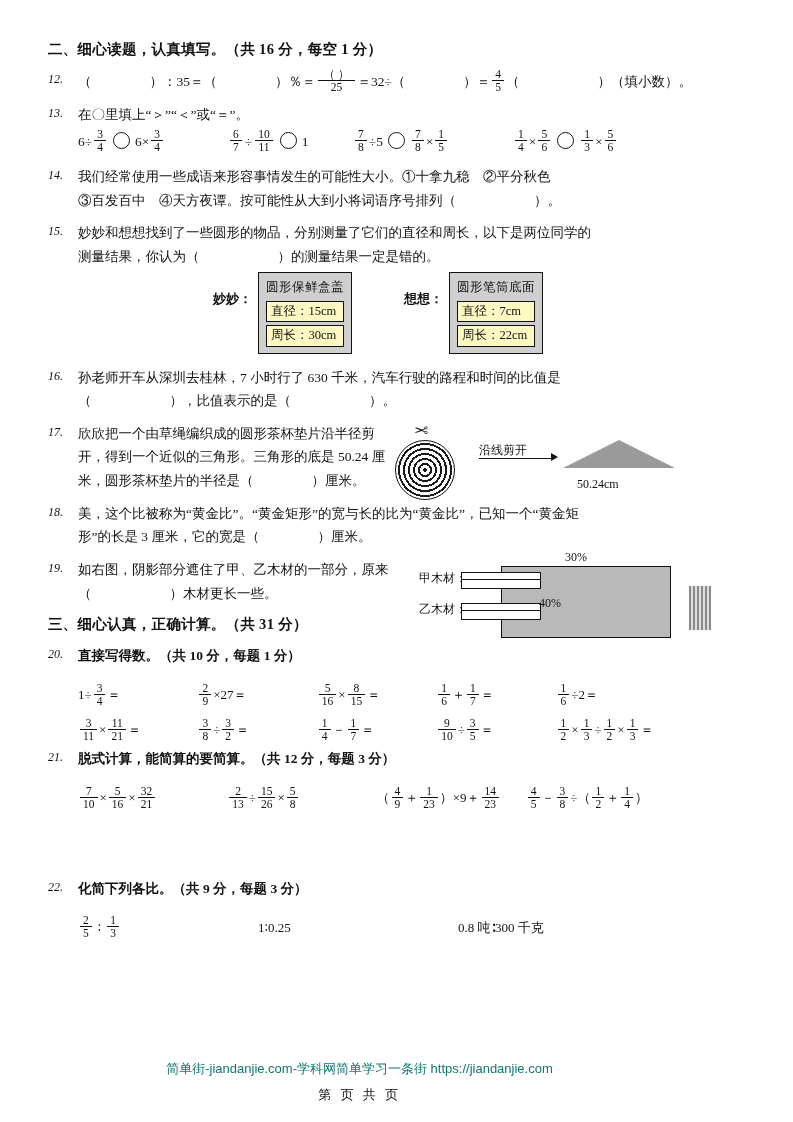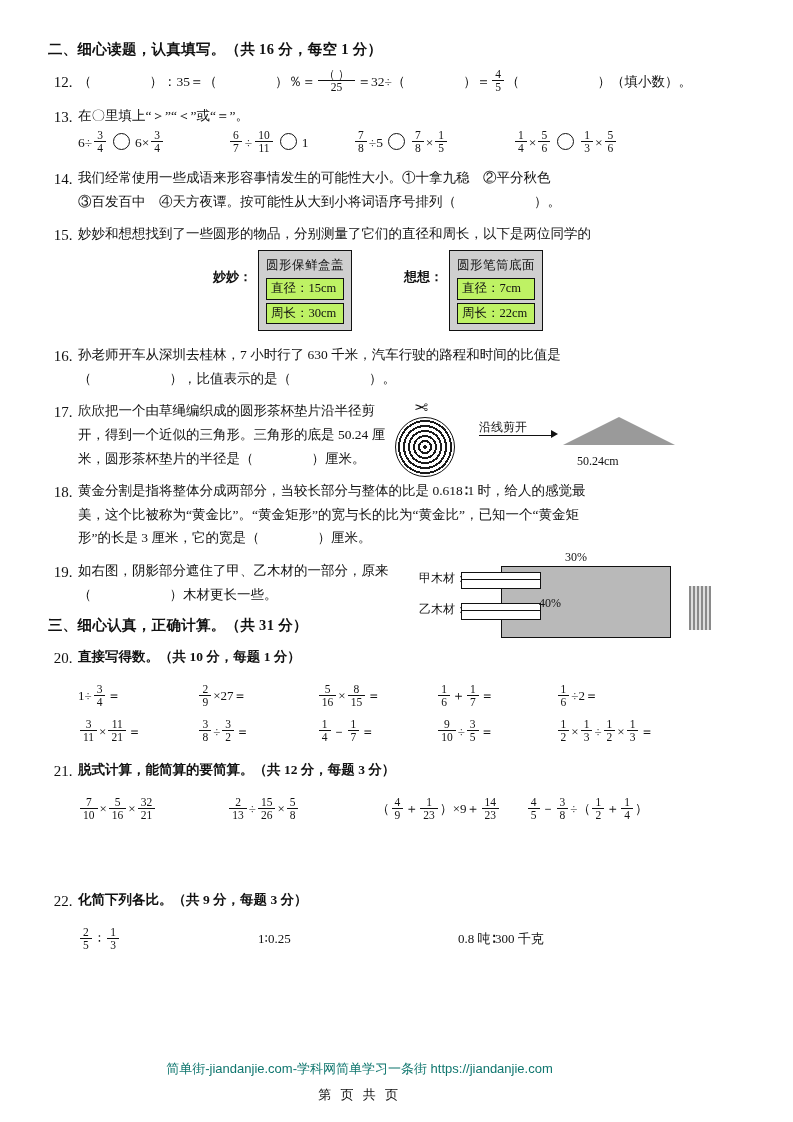--- a/index.html
+++ b/index.html
@@ -31,22 +31,23 @@
   .item {
     display: flex;
     align-items: flex-start;
     margin-bottom: 9px;
     font-size: 13.5px;
     line-height: 1.75;
   }
   .num {
     width: 30px;
     flex: 0 0 30px;
-    text-align: center;
-    font-size: 15px;
+    text-align: left;
+    font-size: 12px;
+    font-style: italic;
   }
   .body { flex: 1 1 auto; }
   .blank-md { display: inline-block; width: 58px; }
   .blank-lg { display: inline-block; width: 78px; }
 
   
   .frac {
     display: inline-flex;
     flex-direction: column;
     align-items: center;
@@ -93,21 +94,21 @@
     border: 1px solid #111;
     background: #cfcfcf;
     padding: 5px 7px 6px 7px;
     margin: 0 0 0 6px;
     line-height: 1.55;
     font-size: 12.5px;
   }
   .card .ttl { font-weight: normal; letter-spacing: 0.5px; }
   .card .line {
     border: 1px solid #111;
-    background: #bef264;
+    background: #fef9c3;
     padding: 0px 4px;
     margin-top: 3px;
     display: block;
   }
 
   
   .q17-wrap { position: relative; }
   .q17-graphic {
     position: absolute;
     right: -6px;
@@ -397,20 +398,25 @@
         <span class="blank-lg"></span>
         <span>）。</span>
       </div>
     </div>
   </div>
 
   <div class="item">
     <div class="num">15.</div>
     <div class="body">
       <div>妙妙和想想找到了一些圆形的物品，分别测量了它们的直径和周长，以下是两位同学的</div>
+      <div class="cell">
+        <span>测量结果，你认为（</span>
+        <span class="blank-lg"></span>
+        <span>）的测量结果一定是错的。</span>
+      </div>
       <div class="q15-boxes">
         <div style="width:135px"></div>
         <div class="person-label">妙妙：</div>
         <div class="card">
           <div class="ttl">圆形保鲜盒盖</div>
           <span class="line">直径：15cm</span>
           <span class="line">周长：30cm</span>
         </div>
         <div class="person-label" style="margin-left:52px">想想：</div>
         <div class="card">
@@ -454,21 +460,20 @@
       <div class="arrow-line"></div>
       <div class="arrow-head"></div>
       <div class="triangle"></div>
       <div class="tri-label">50.24cm</div>
     </div>
   </div>
 
   <div class="item">
     <div class="num">18.</div>
     <div class="body">
-      <div>黄金分割是指将整体分成两部分，当较长部分与整体的比是 0.618∶1 时，给人的感觉最</div>
       <div>美，这个比被称为“黄金比”。“黄金矩形”的宽与长的比为“黄金比”，已知一个“黄金矩</div>
       <div class="cell">
         <span>形”的长是 3 厘米，它的宽是（</span>
         <span class="blank-md"></span>
         <span>）厘米。</span>
       </div>
     </div>
   </div>
 
   <div class="item">
@@ -637,21 +642,21 @@
       <span>×</span>
       <span class="frac">
         <span class="top">1</span>
         <span class="bar"></span>
         <span class="bot">3</span>
       </span>
       <span>＝</span>
     </div>
   </div>
 
-  <div class="item" style="margin-top:14px">
+  <div class="item" style="margin-top:4px">
     <div class="num">21.</div>
     <div class="body">
       <div class="sub-head">脱式计算，能简算的要简算。（共 12 分，每题 3 分）</div>
     </div>
   </div>
 
   <div class="grid4" style="margin-top:4px">
     <div class="cell">
       <span class="frac">
         <span class="top">7</span>

